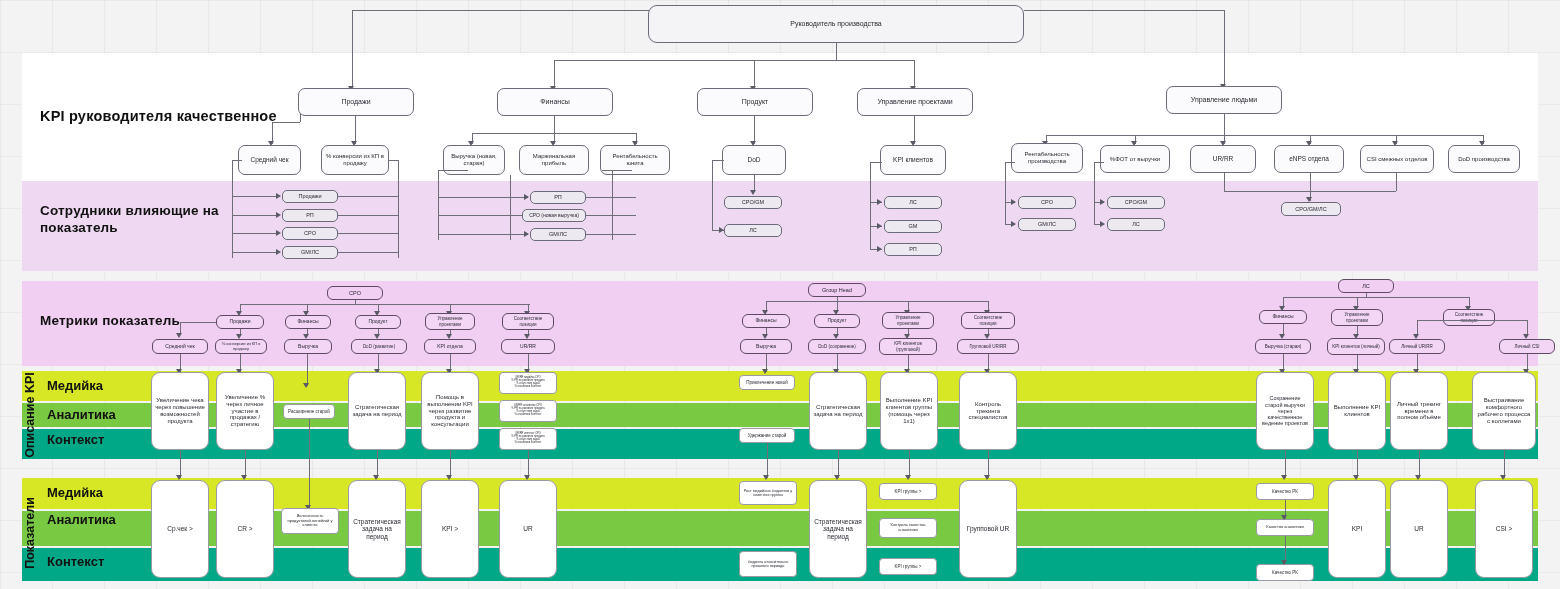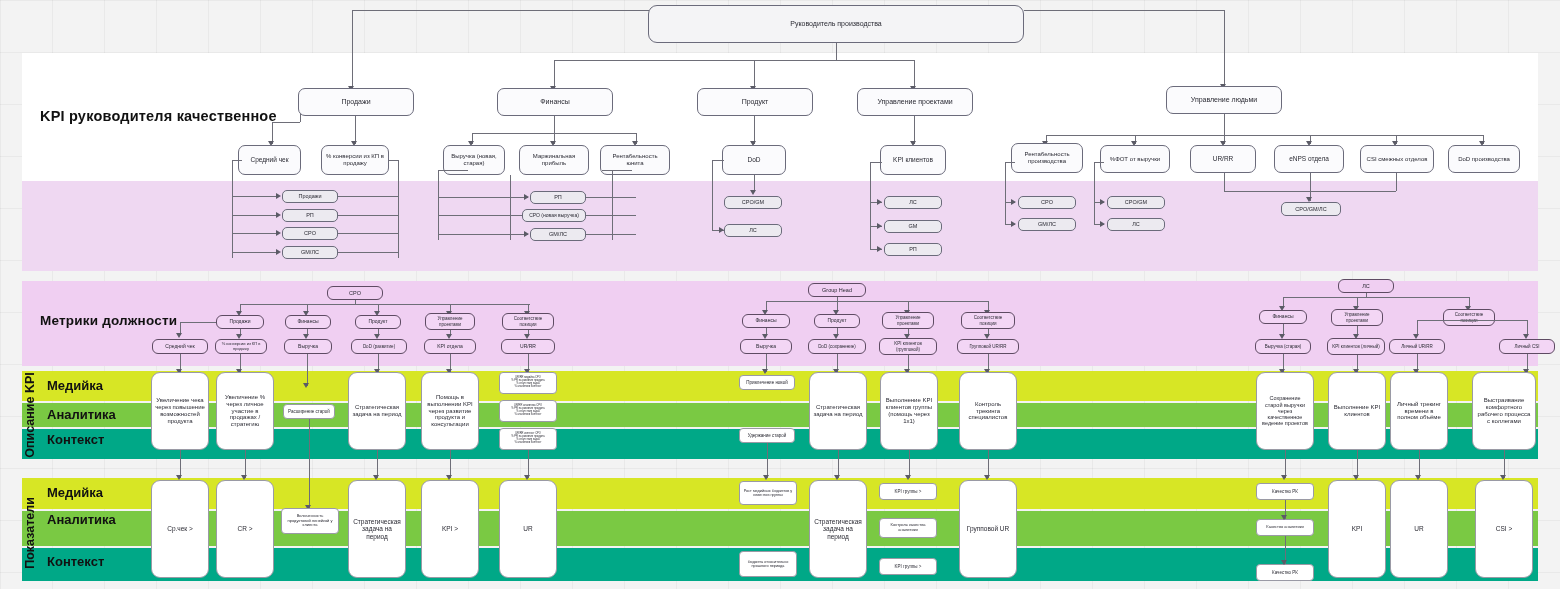--- a/index.html
+++ b/index.html
@@ -97,21 +97,22 @@
 
   <div class="band band-lime" style="left:22px; top:371px; width:1516px; height:30px;"></div>
   <div class="band band-green" style="left:22px; top:403px; width:1516px; height:24px;"></div>
   <div class="band band-teal" style="left:22px; top:429px; width:1516px; height:30px;"></div>
 
   <div class="band band-lime" style="left:22px; top:478px; width:1516px; height:31px;"></div>
   <div class="band band-green" style="left:22px; top:511px; width:1516px; height:35px;"></div>
   <div class="band band-teal" style="left:22px; top:548px; width:1516px; height:33px;"></div>
 
   <div class="band-label" style="left:40px; top:107px; font-size:14.5px; width:260px;">KPI руководителя качественное</div>
-  <div class="band-label" style="left:40px; top:313px; font-size:13.5px; width:240px;">Метрики должности</div>
+  <div class="band-label" style="left:40px; top:203px; font-size:13.5px; width:210px;">Сотрудники влияющие на показатель</div>
+  <div class="band-label" style="left:40px; top:313px; font-size:13.5px; width:240px;">Метрики показатель</div>
 
   <div class="side-label" style="left:-25px; top:408px; width:110px; text-align:center; font-size:12.5px; transform:rotate(-90deg);">Описание KPI</div>
   <div class="side-label" style="left:-30px; top:526px; width:120px; text-align:center; font-size:12.5px; transform:rotate(-90deg);">Показатели</div>
 
   <div class="row-label" style="left:47px; top:378px; font-size:13px;">Медийка</div>
   <div class="row-label" style="left:47px; top:407px; font-size:13px;">Аналитика</div>
   <div class="row-label" style="left:47px; top:432px; font-size:13px;">Контекст</div>
 
   <div class="row-label" style="left:47px; top:485px; font-size:13px;">Медийка</div>
   <div class="row-label" style="left:47px; top:512px; font-size:13px;">Аналитика</div>

